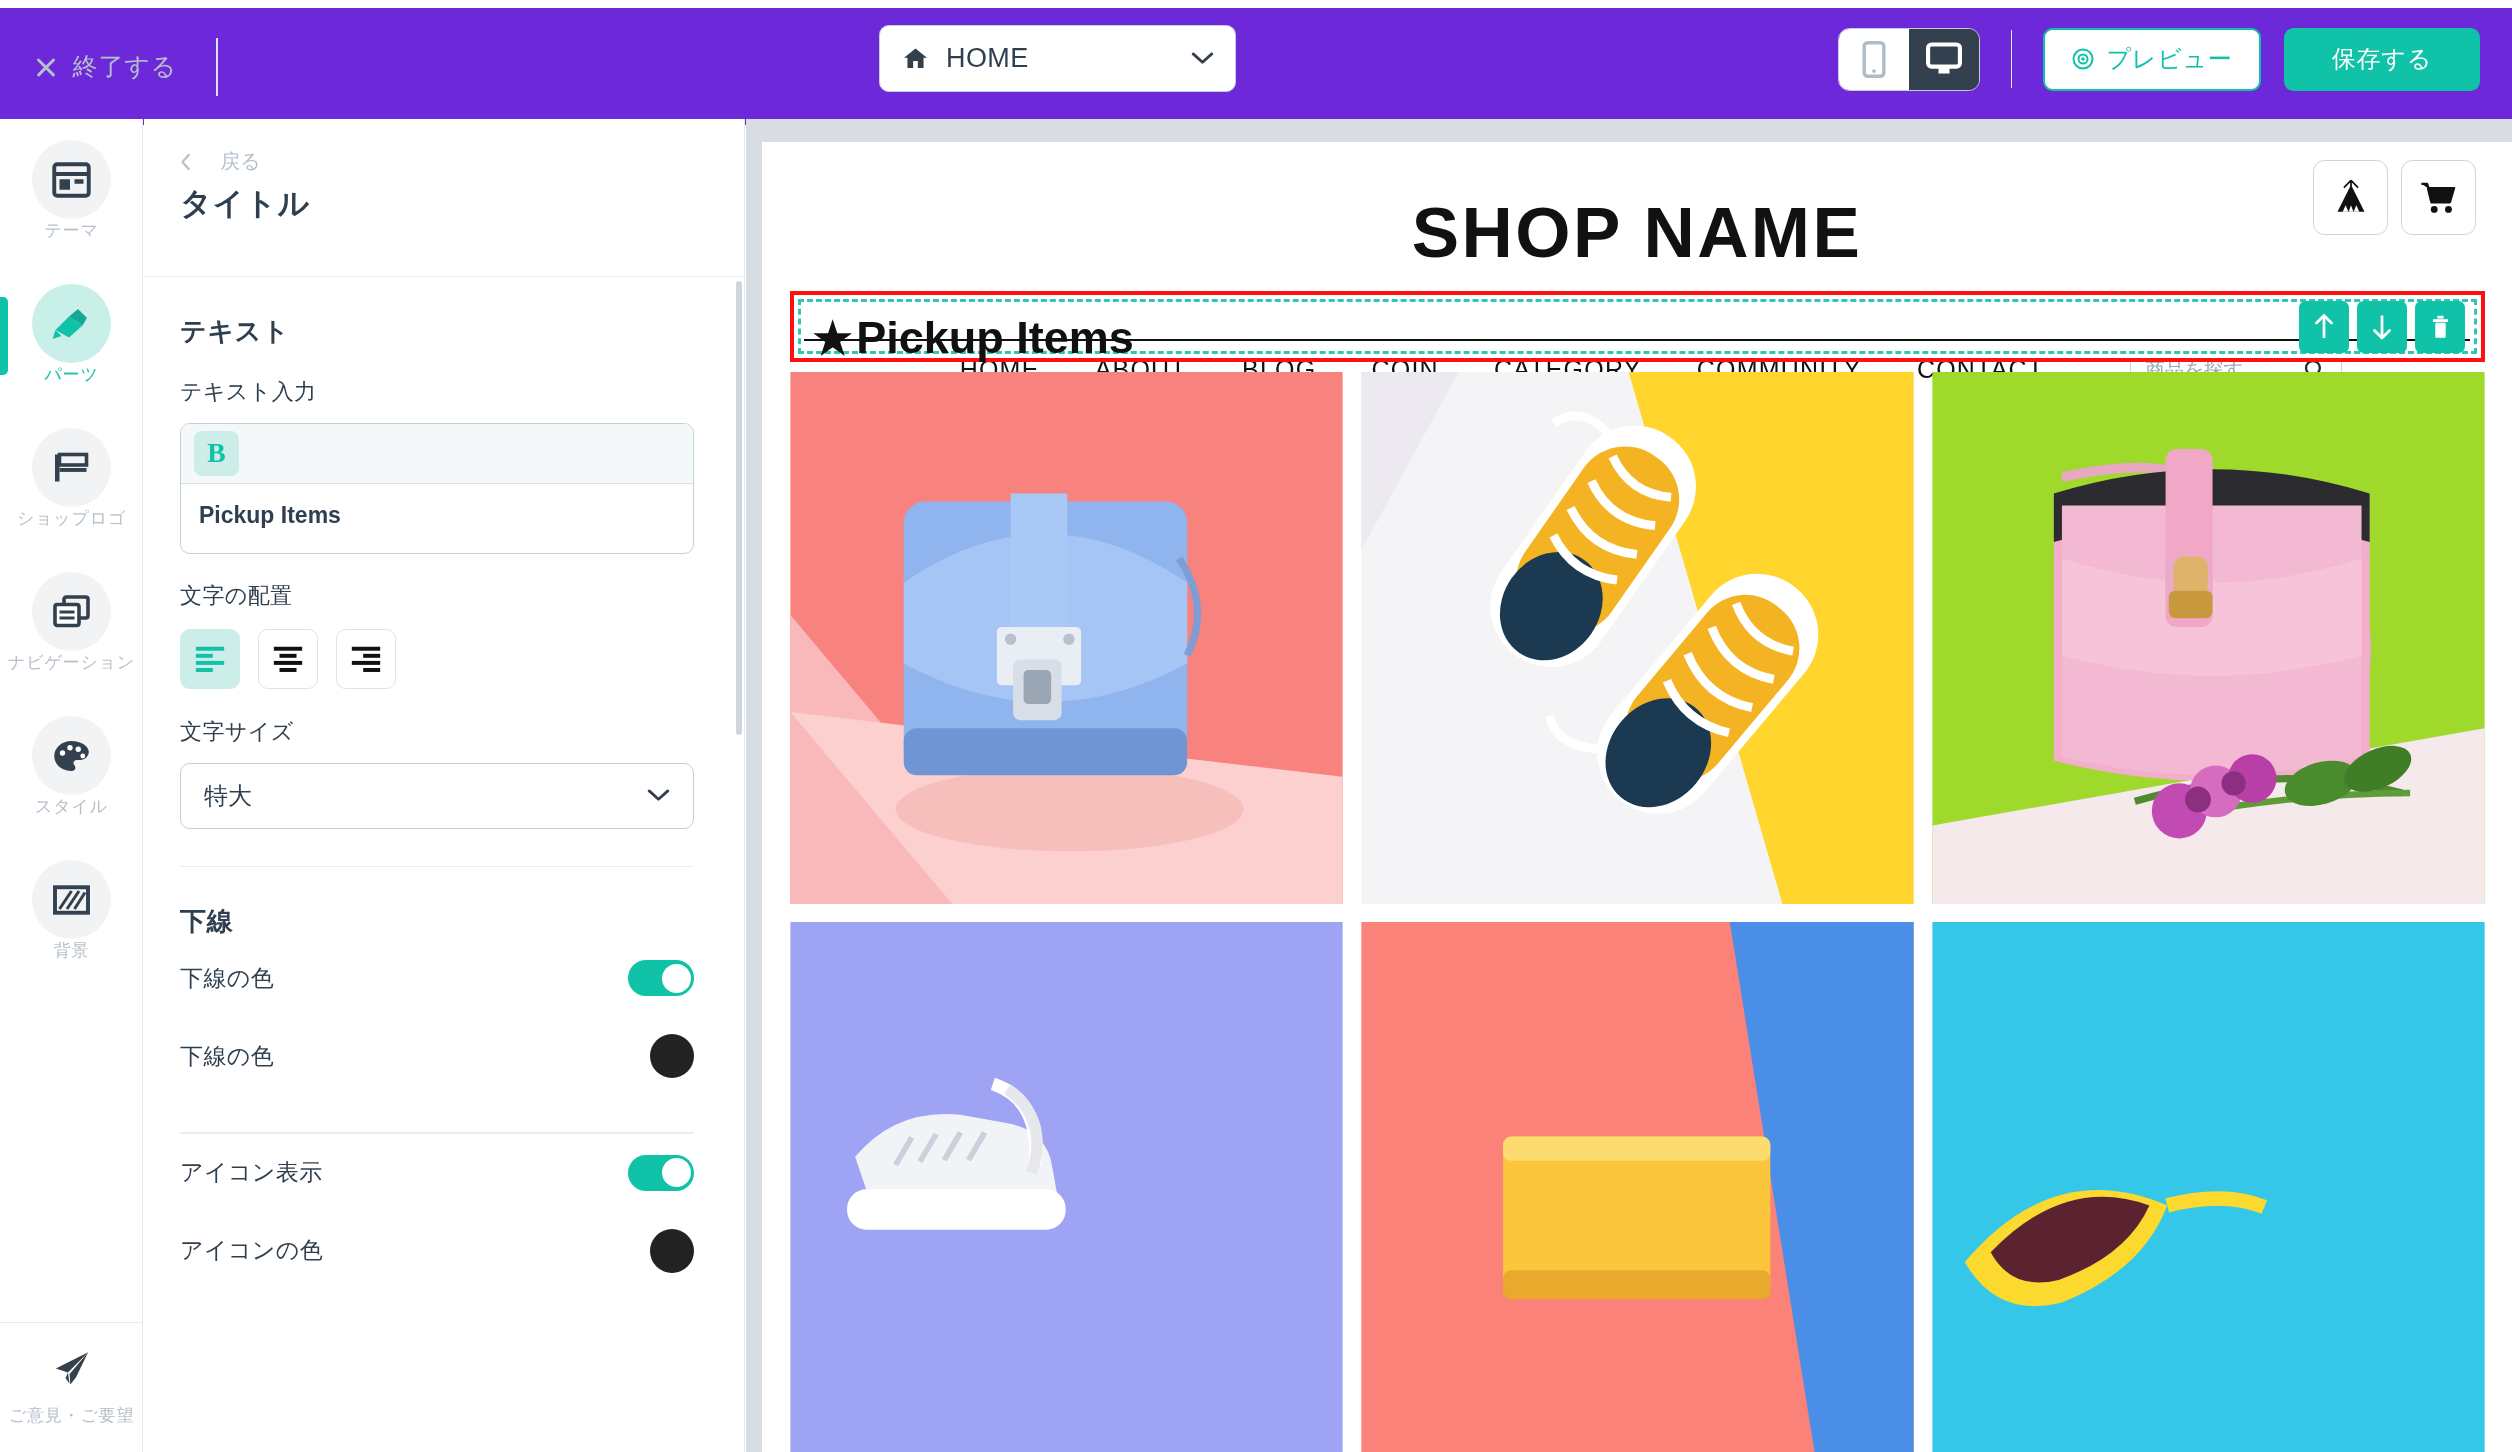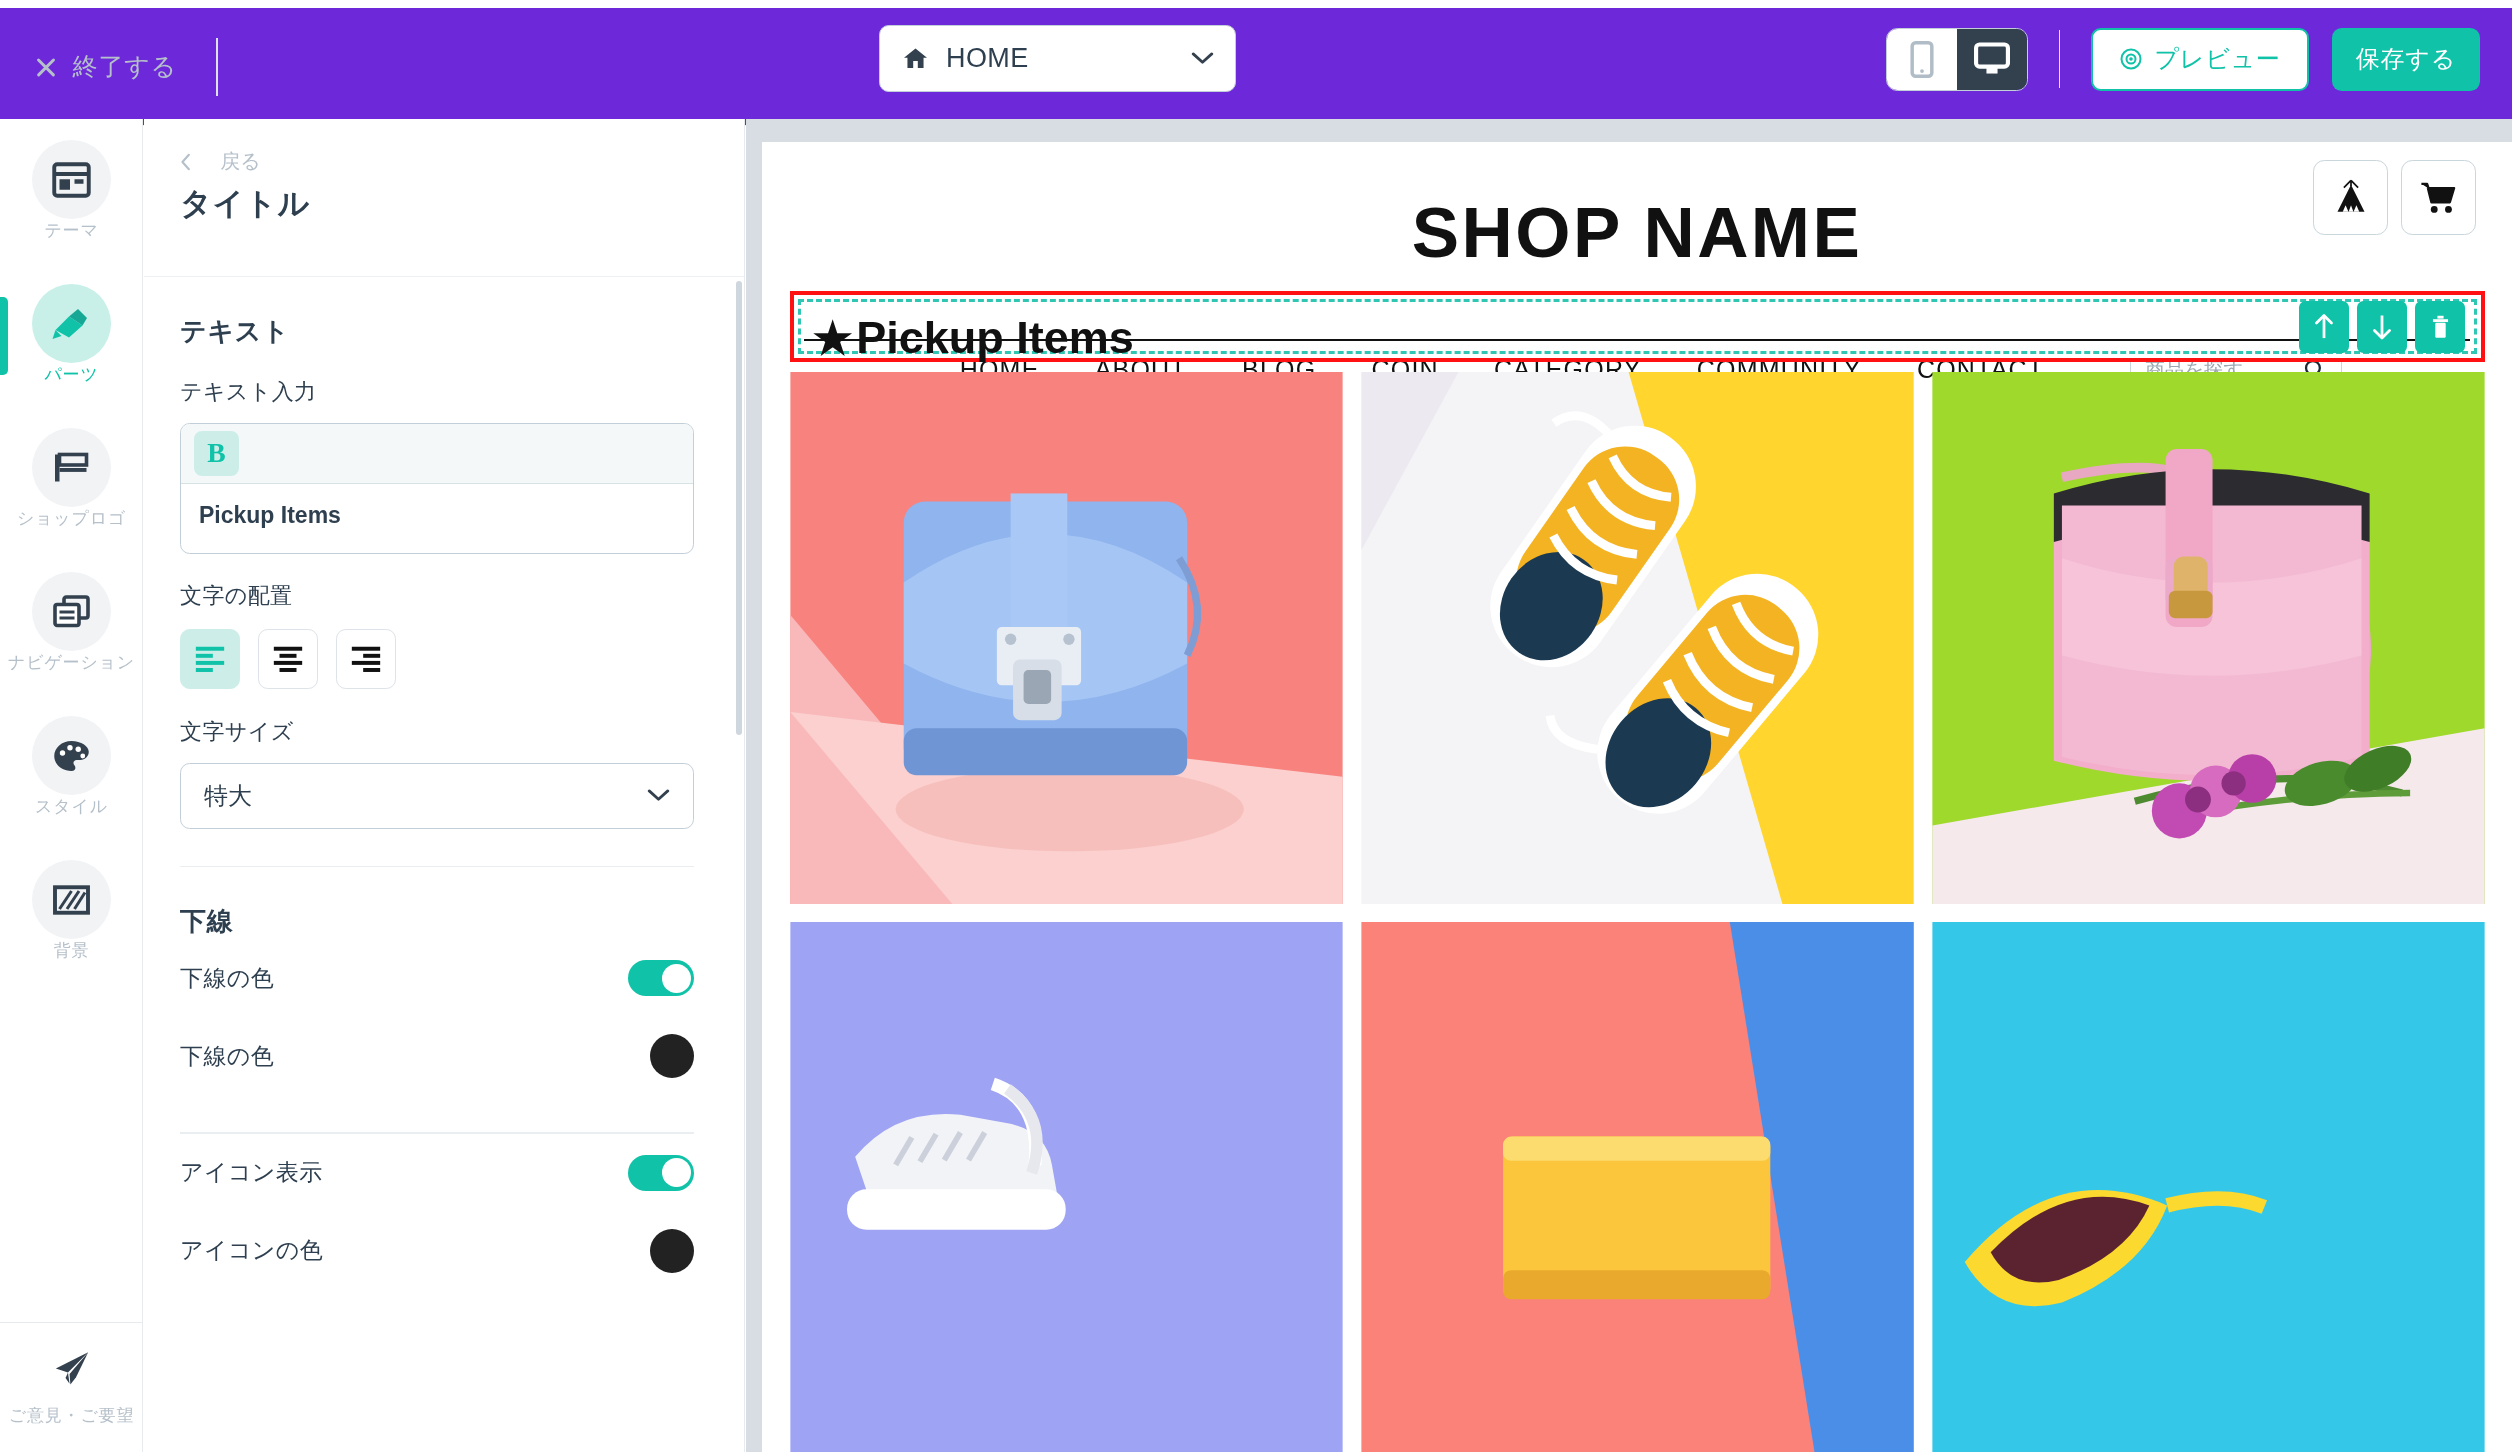--- a/index.html
+++ b/index.html
@@ -65,21 +65,21 @@
   .topbar-div2 { width: 1.6px; height: 58px; background: #dde3e8; margin: 0 31px; }
   .preview-btn {
     height: 63px; padding: 0 26px;
     border: 2.4px solid #0fc2a8; border-radius: 9.7px;
     background: #fff; color: #0fc2a8;
     display: flex; align-items: center; gap: 11.3px;
     font-size: 24px; cursor: pointer; letter-spacing: 0.8px;
   }
   .save-btn {
     margin-left: 23px;
-    height: 63px; padding: 0 24px;
+    height: 63px; padding: 0 48px;
     border: none; border-radius: 9.7px;
     background: #0fc2a8; color: #fff;
     display: flex; align-items: center; justify-content: center;
     font-size: 24px; cursor: pointer; letter-spacing: 0.8px;
   }
 
   
   .rail {
     position: absolute; left: 0; top: 119px; width: 143px; height: 1333px;
     background: #ffffff; border-right: 1.6px solid #e8ebee;

